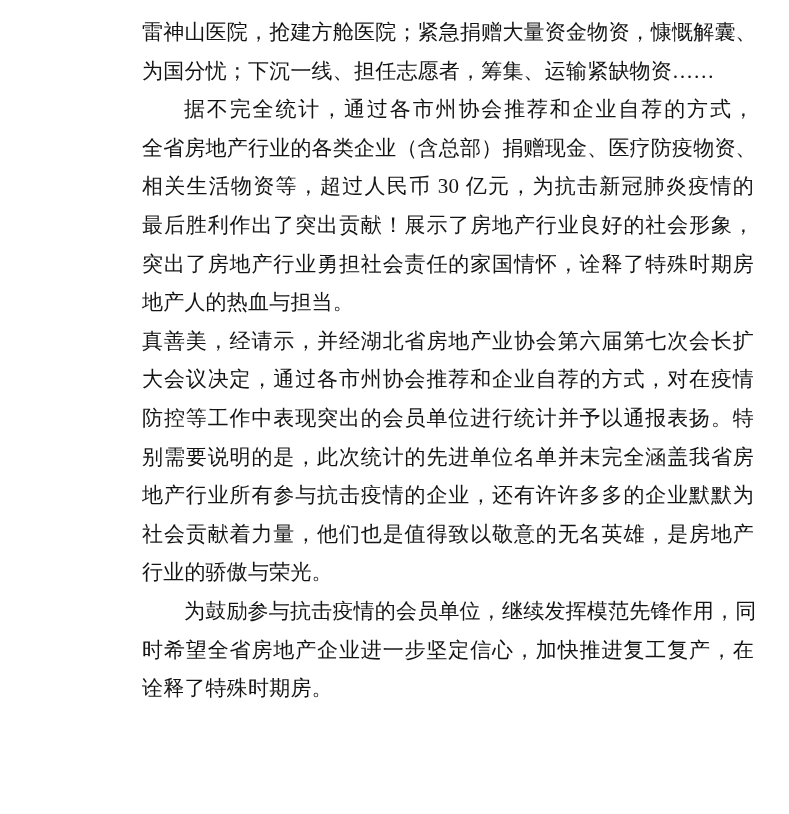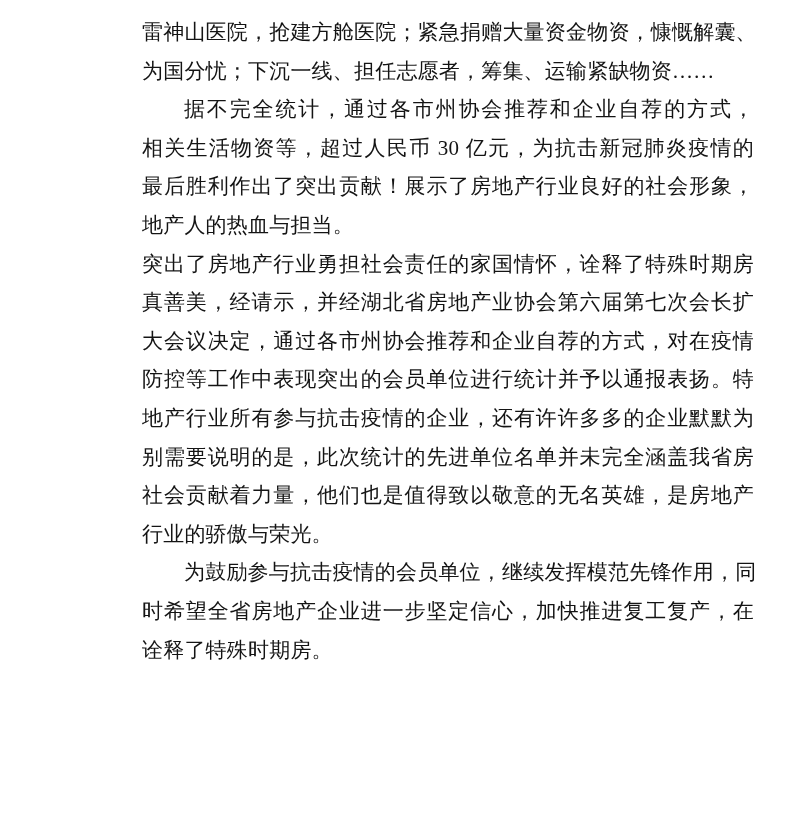--- a/index.html
+++ b/index.html
@@ -51,31 +51,32 @@
 <body style="background: rgb(255, 255, 255);">
 
 <main class="doc-page" style="color: rgb(20, 20, 20);">
   <div>
       <div class="paragraph">
         <div class="line">雷神山医院，抢建方舱医院；紧急捐赠大量资金物资，慷慨解囊、</div>
         <div class="line last">为国分忧；下沉一线、担任志愿者，筹集、运输紧缺物资……</div>
       </div>
       <div class="paragraph">
         <div class="line indent">据不完全统计，通过各市州协会推荐和企业自荐的方式，</div>
+        <div class="line">全省房地产行业的各类企业（含总部）捐赠现金、医疗防疫物资、</div>
         <div class="line">相关生活物资等，超过人民币 30 亿元，为抗击新冠肺炎疫情的</div>
         <div class="line">最后胜利作出了突出贡献！展示了房地产行业良好的社会形象，</div>
+        <div class="line">突出了房地产行业勇担社会责任的家国情怀，诠释了特殊时期房</div>
         <div class="line last">地产人的热血与担当。</div>
-        <div class="line">突出了房地产行业勇担社会责任的家国情怀，诠释了特殊时期房</div>
       </div>
       <div class="paragraph">
         <div class="line">真善美，经请示，并经湖北省房地产业协会第六届第七次会长扩</div>
         <div class="line">大会议决定，通过各市州协会推荐和企业自荐的方式，对在疫情</div>
         <div class="line">防控等工作中表现突出的会员单位进行统计并予以通报表扬。特</div>
+        <div class="line">别需要说明的是，此次统计的先进单位名单并未完全涵盖我省房</div>
         <div class="line">地产行业所有参与抗击疫情的企业，还有许许多多的企业默默为</div>
-        <div class="line">别需要说明的是，此次统计的先进单位名单并未完全涵盖我省房</div>
         <div class="line">社会贡献着力量，他们也是值得致以敬意的无名英雄，是房地产</div>
         <div class="line last">行业的骄傲与荣光。</div>
       </div>
       <div class="paragraph">
         <div class="line indent">为鼓励参与抗击疫情的会员单位，继续发挥模范先锋作用，同</div>
         <div class="line">时希望全省房地产企业进一步坚定信心，加快推进复工复产，在</div>
         <div class="line last">诠释了特殊时期房。</div>
       </div>
     </div>
 </main>

